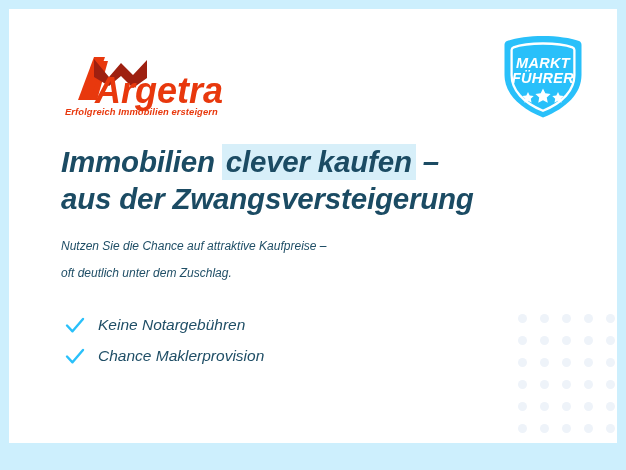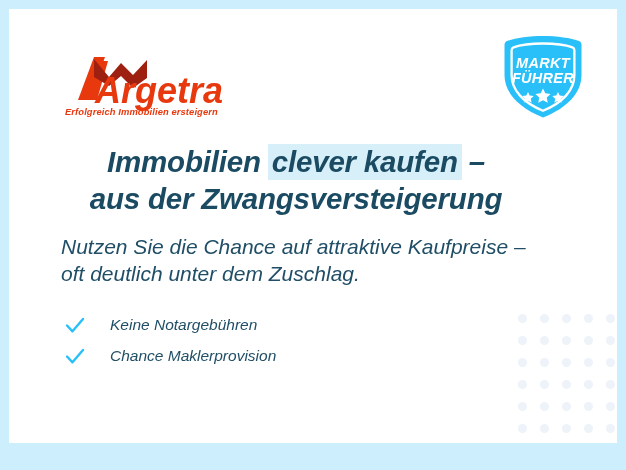--- a/index.html
+++ b/index.html
@@ -77,52 +77,51 @@
     position: absolute;
     left: 52px;
     top: 134px;
     width: 470px;
     color: #1b4b63;
     font-size: 29.5px;
     font-weight: bold;
     line-height: 37px;
     letter-spacing: -0.2px;
   }
-  .hl-line { display: block; white-space: nowrap; text-align: center; }
+  .hl-line { display: block; white-space: nowrap; }
   .hl-mark {
     background: #d7eff9;
     padding: 1px 4px 2px 4px;
     margin: 0 -1px;
   }
 
   
   .sub {
     position: absolute;
     left: 52px;
     top: 224px;
     width: 500px;
     color: #1f4e66;
-    font-size: 21px;
+    font-size: 12px;
     line-height: 27px;
     font-weight: normal;
   }
   .sub-line { display: block; white-space: nowrap; }
 
   
   .bullets {
     position: absolute;
     left: 55px;
     top: 300px;
     width: 470px;
   }
   .bullet {
     display: flex;
     align-items: center;
     height: 31px;
-    gap: 12px;
   }
   .check {
     flex: 0 0 auto;
     width: 22px;
     height: 22px;
     margin-right: 12px;
     display: block;
   }
   .bullet-label {
     color: #1f4e66;

